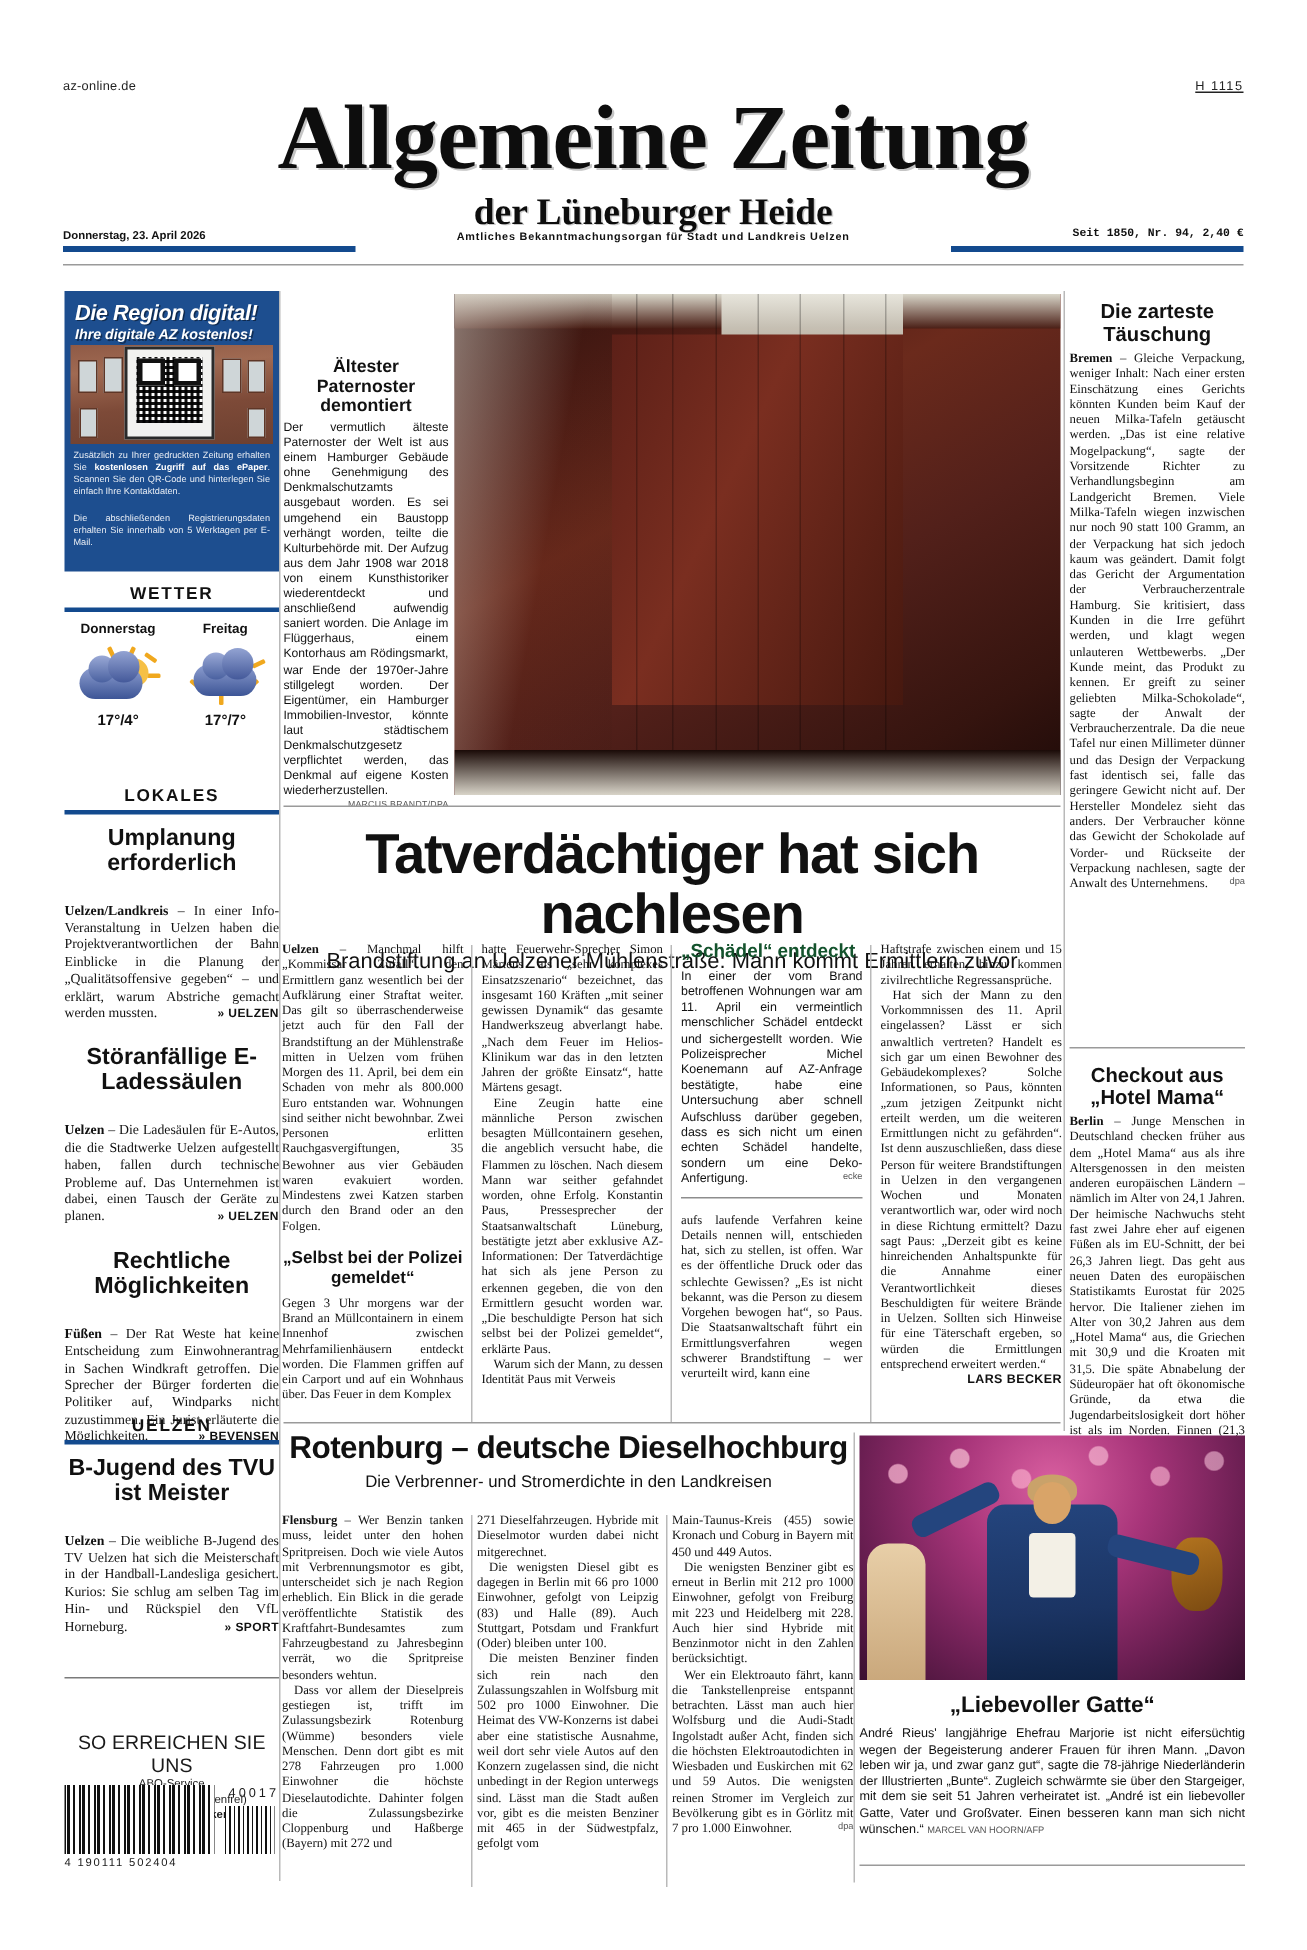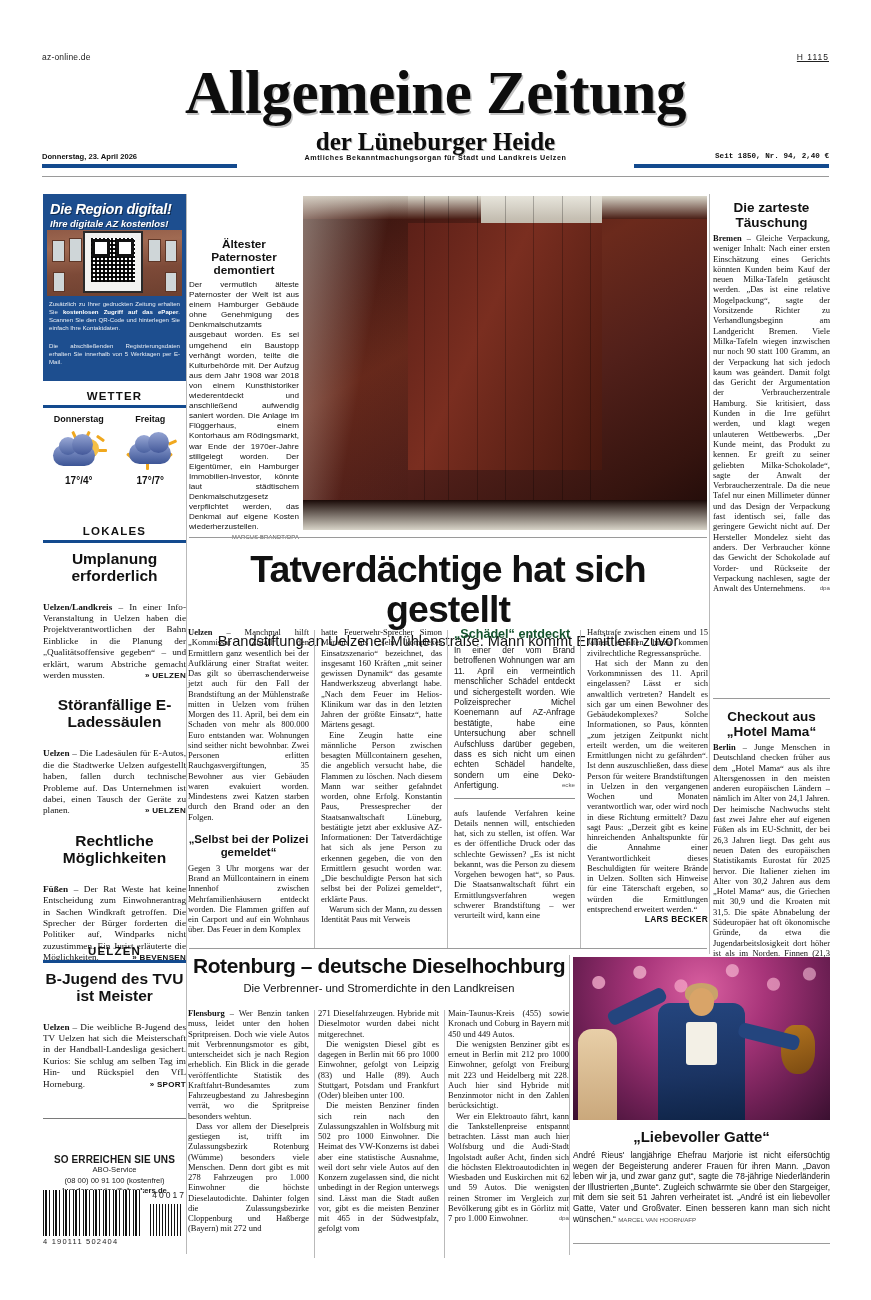--- a/index.html
+++ b/index.html
@@ -91,21 +91,21 @@
   .lokales { position:absolute; left:43px; top:525px; width:143px; }
   .rail-item { margin-top:7px; }
   .rail-item h3 { font-family:"Liberation Sans",sans-serif; font-weight:700; font-size:15.5px; line-height:17px; text-align:center; color:#111; }
   .rail-item p { font-family:"Liberation Serif",serif; font-size:9.2px; line-height:11.4px; text-align:justify; color:#111; margin-top:18px; hyphens:auto;}
   .rail-item p b.place { font-weight:700; }
   .more { font-family:"Liberation Sans",sans-serif; font-weight:700; font-size:8px; letter-spacing:.3px; float:right; }
 
   .sport { position:absolute; left:43px; top:945px; width:143px; }
 
   .reach { position:absolute; left:43px; top:1118px; width:143px; text-align:center; font-family:"Liberation Sans",sans-serif; }
-  .reach .t { font-size:10px; font-weight:700; letter-spacing:.1px;margin-top:35px; }
+  .reach .t { font-size:13px; font-weight:400; letter-spacing:.1px;margin-top:35px; }
   .reach .l { font-size:7.6px; line-height:10.5px; }
   .reach .l.b { font-weight:700; }
   .reach-rule { height:1px; background:#7a7a7a; margin-bottom:8px; }
 
   .barcode { position:absolute; left:43px; top:1190px; width:143px; height:60px; }
   .bc { position:absolute; left:0; top:0; width:100px; height:46px;
         background-image: repeating-linear-gradient(90deg,#111 0 1px,#fff 1px 2px,#111 2px 4px,#fff 4px 6px,#111 6px 7px,#fff 7px 10px);}
   .bc2 { position:absolute; right:3px; top:14px; width:33px; height:32px;
         background-image: repeating-linear-gradient(90deg,#111 0 1px,#fff 1px 3px,#111 3px 4px,#fff 4px 6px);}
   .bcnum { position:absolute; left:0; top:47px; font-family:"Liberation Sans",sans-serif; font-size:7.5px; letter-spacing:1.2px;}
@@ -344,21 +344,21 @@
   </div>
 
   <div class="hrule" style="left:713px; top:698px; width:117px;"></div>
 
   <div class="hotel">
     <h3>Checkout aus „Hotel Mama“</h3>
     <p><b>Berlin</b><span> – Junge Menschen in Deutschland checken früher aus dem „Hotel Mama“ aus als ihre Altersgenossen in den meisten anderen europäischen Ländern – nämlich im Alter von 24,1 Jahren. Der heimische Nachwuchs steht fast zwei Jahre eher auf eigenen Füßen als im EU-Schnitt, der bei 26,3 Jahren liegt. Das geht aus neuen Daten des europäischen Statistikamts Eurostat für 2025 hervor. Die Italiener ziehen im Alter von 30,2 Jahren aus dem „Hotel Mama“ aus, die Griechen mit 30,9 und die Kroaten mit 31,5. Die späte Abnabelung der Südeuropäer hat oft ökonomische Gründe, da etwa die Jugendarbeitslosigkeit dort höher ist als im Norden. Finnen (21,3 Jahre), Dänen (21,8) und Litauer (22,7) ziehen entsprechend früh aus.</span> <span class="agency">gre</span></p>
   </div>
 
   <div class="mainhead">
-    <h1>Tatverdächtige hat sich gestellt</h1>
+    <h1>Tatverdächtiger hat sich nachlesen</h1>
     <h2>Brandstiftung an Uelzener Mühlenstraße: Mann kommt Ermittlern zuvor</h2>
   </div>
 
   <div class="maincols">
     <div class="mc" style="left:0;">
       <p class="first"><b>Uelzen</b><span> – Manchmal hilft „Kommissar Zufall“ den Ermittlern ganz wesentlich bei der Aufklärung einer Straftat weiter. Das gilt so überraschenderweise jetzt auch für den Fall der Brandstiftung an der Mühlenstraße mitten in Uelzen vom frühen Morgen des 11. April, bei dem ein Schaden von mehr als 800.000 Euro entstanden war. Wohnungen sind seither nicht bewohnbar. Zwei Personen erlitten Rauchgasvergiftungen, 35 Bewohner aus vier Gebäuden waren evakuiert worden. Mindestens zwei Katzen starben durch den Brand oder an den Folgen.</span></p>
       <h4>„Selbst bei der Polizei gemeldet“</h4>
       <p class="first">Gegen 3 Uhr morgens war der Brand an Müllcontainern in einem Innenhof zwischen Mehrfamilienhäusern entdeckt worden. Die Flammen griffen auf ein Carport und auf ein Wohnhaus über. Das Feuer in dem Komplex</p>
     </div>
 

